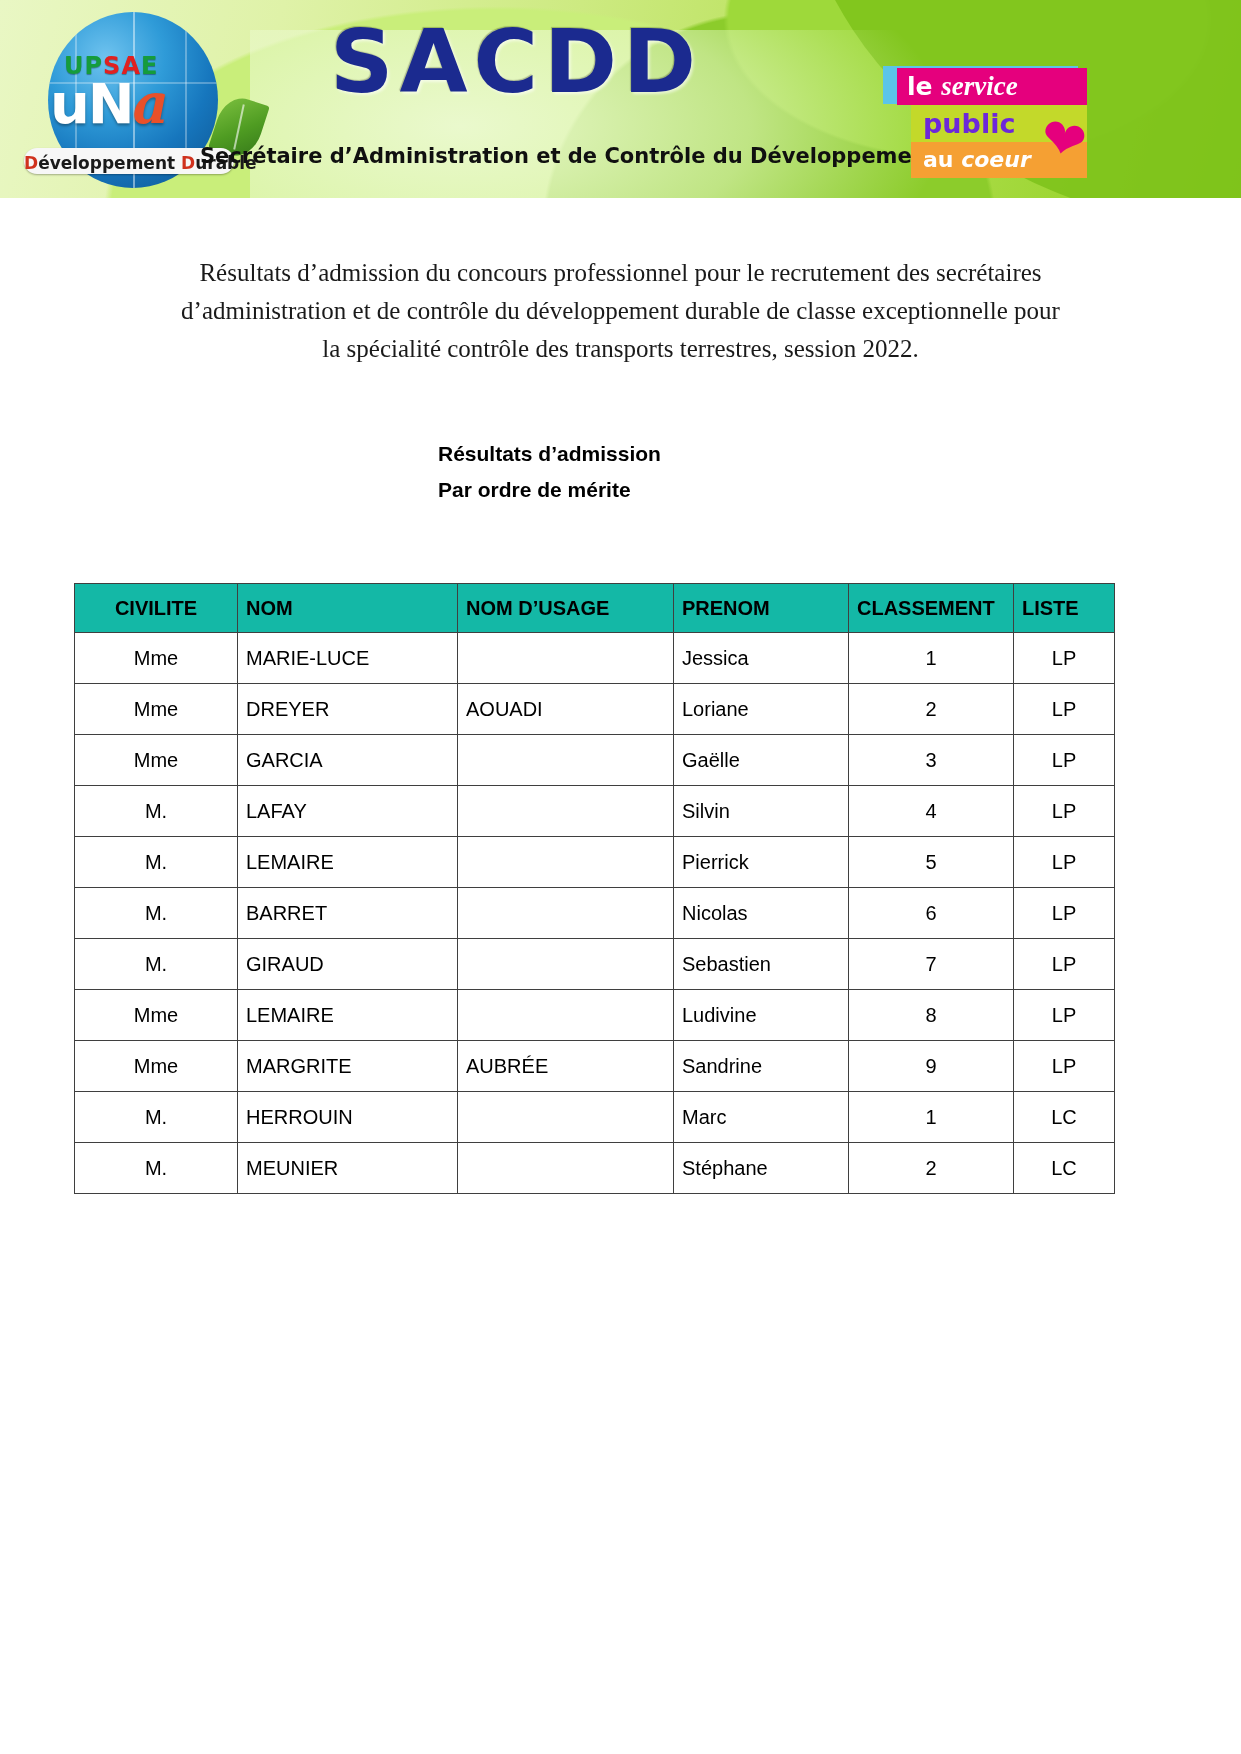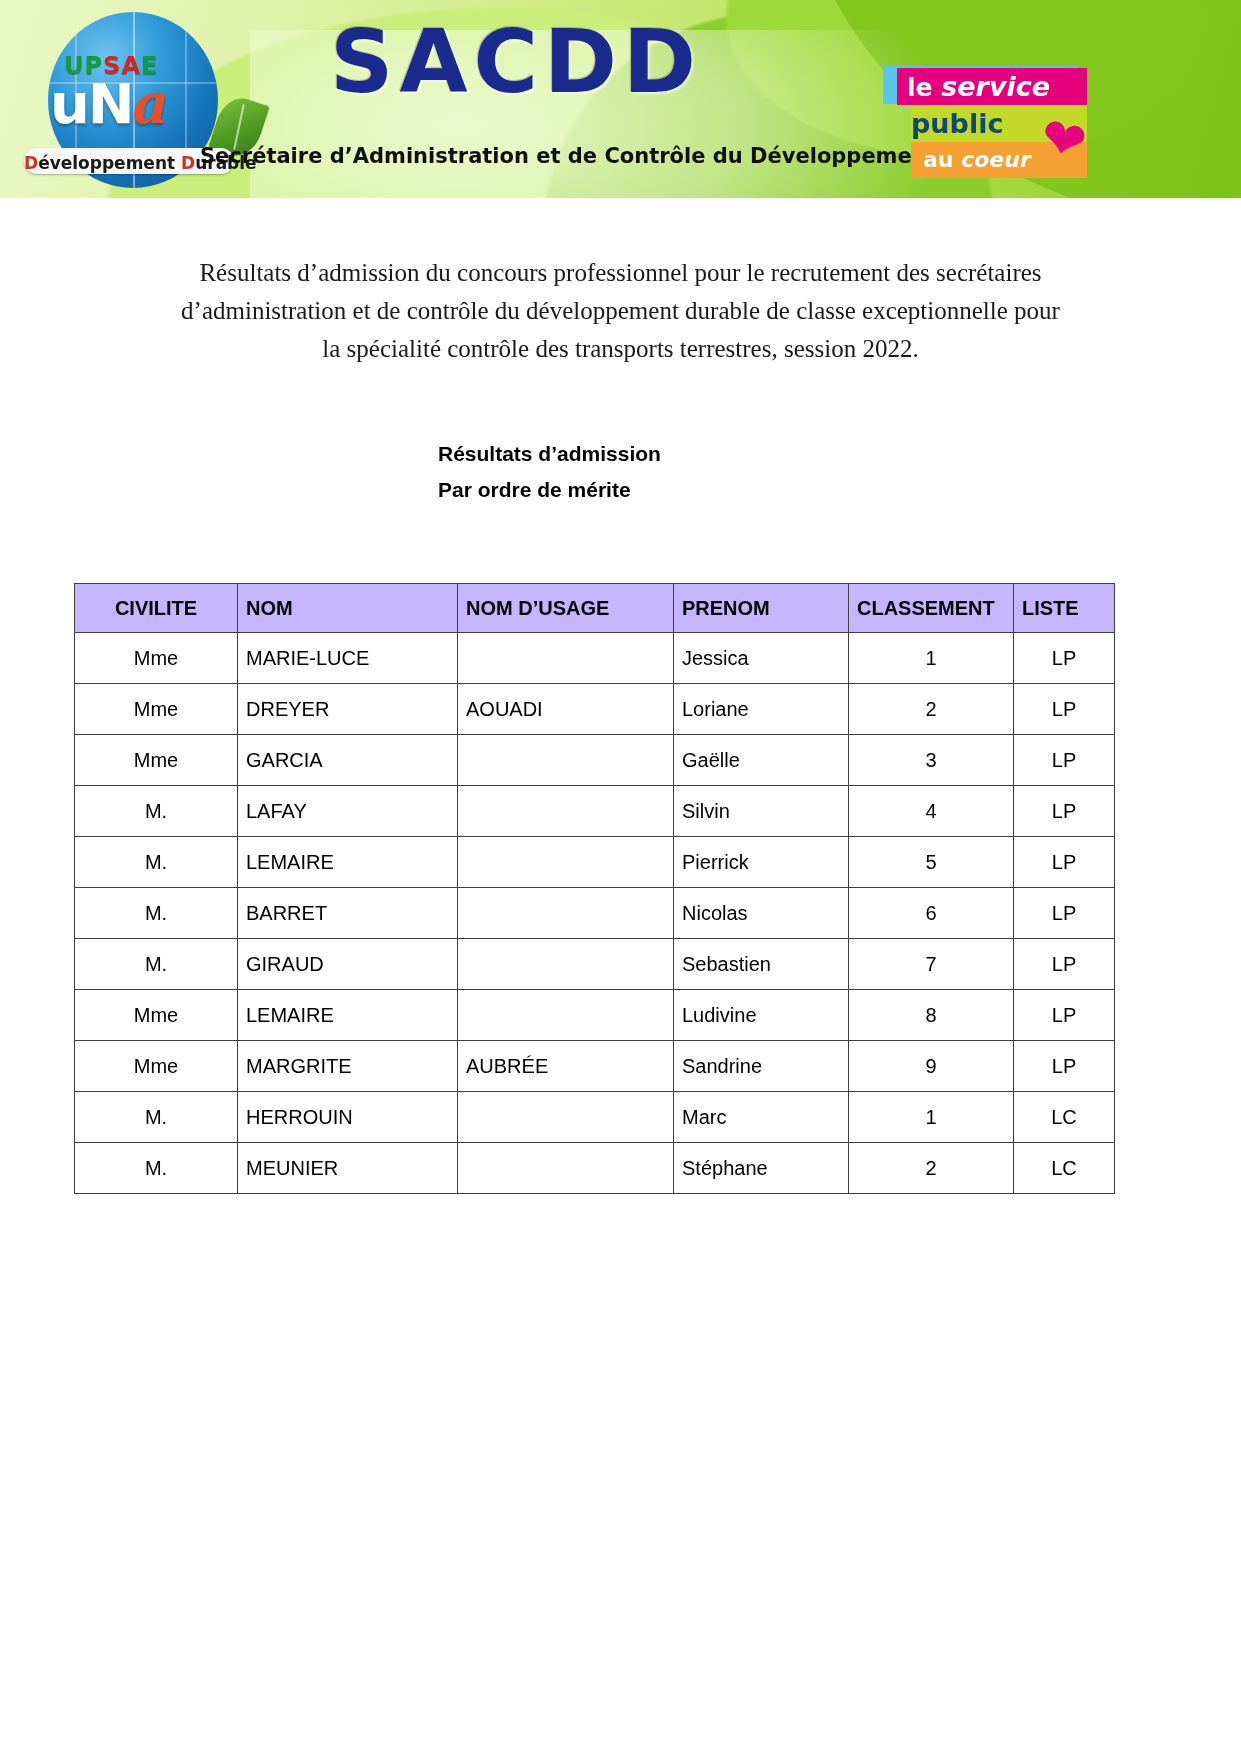--- a/index.html
+++ b/index.html
@@ -213,27 +213,27 @@
     text-align: right; padding-right: 10px; box-sizing: border-box;
     letter-spacing: 2px;
     margin-top: 36px;
   }
   .unsa-r2 {
     left: 14px; top: 38px; width: 190px; height: 37px;
     background: #e5007d;
     font-size: 25px; line-height: 37px;
     padding-left: 10px; box-sizing: border-box;
   }
-  .unsa-r2 i { font-style: italic; font-size: 27px; }
+  .unsa-r2 i { font-style: italic; font-size: 27px; font-family: Liberation Serif, serif; }
   .unsa-r3 {
     left: 28px; top: 75px; width: 176px; height: 37px;
     background: #c3d92a;
-    color: #0c4a6e;
+    color: #6d28d9;
     font-size: 27px; line-height: 37px;
-    box-sizing: border-box;
+    padding-left: 12px; box-sizing: border-box;
   }
   .unsa-r4 {
     left: 28px; top: 112px; width: 176px; height: 36px;
     background: #f5a033;
     font-size: 22px; line-height: 36px;
     padding-left: 12px; box-sizing: border-box;
   }
   .unsa-r4 i { font-style: italic; font-weight: bold; }
   .unsa-heart {
     position: absolute;
@@ -282,21 +282,21 @@
     table-layout: fixed;
     font-size: 20px;
   }
   table.results th,
   table.results td {
     border: 1px solid #3f3f3f;
     padding: 0 8px;
     vertical-align: middle;
   }
   table.results thead th {
-    background: #c4b5fd;
+    background: #14b8a6;
     font-weight: bold;
     height: 48px;
     text-align: left;
     font-size: 20px;
     margin-left: 39px;
   }
   table.results thead th.center { text-align: center; }
   table.results tbody td { height: 50px; }
   td.c-civ { text-align: center; }
   td.c-num { text-align: center; }

